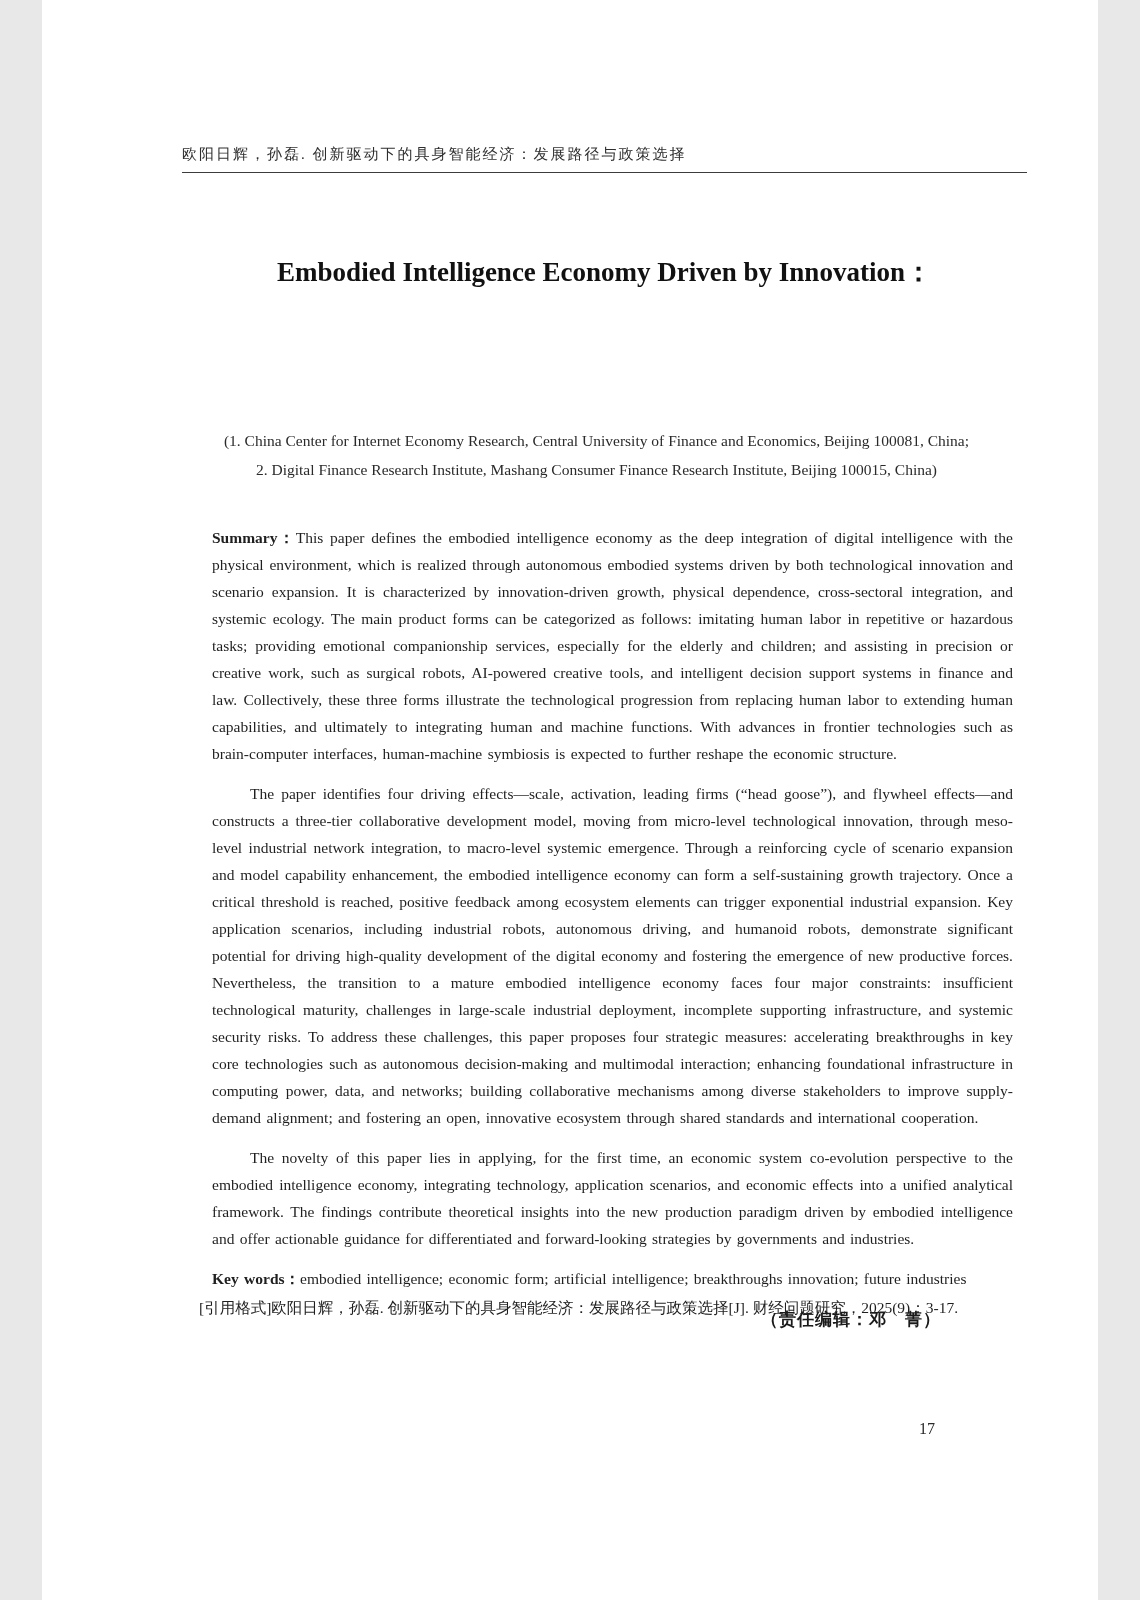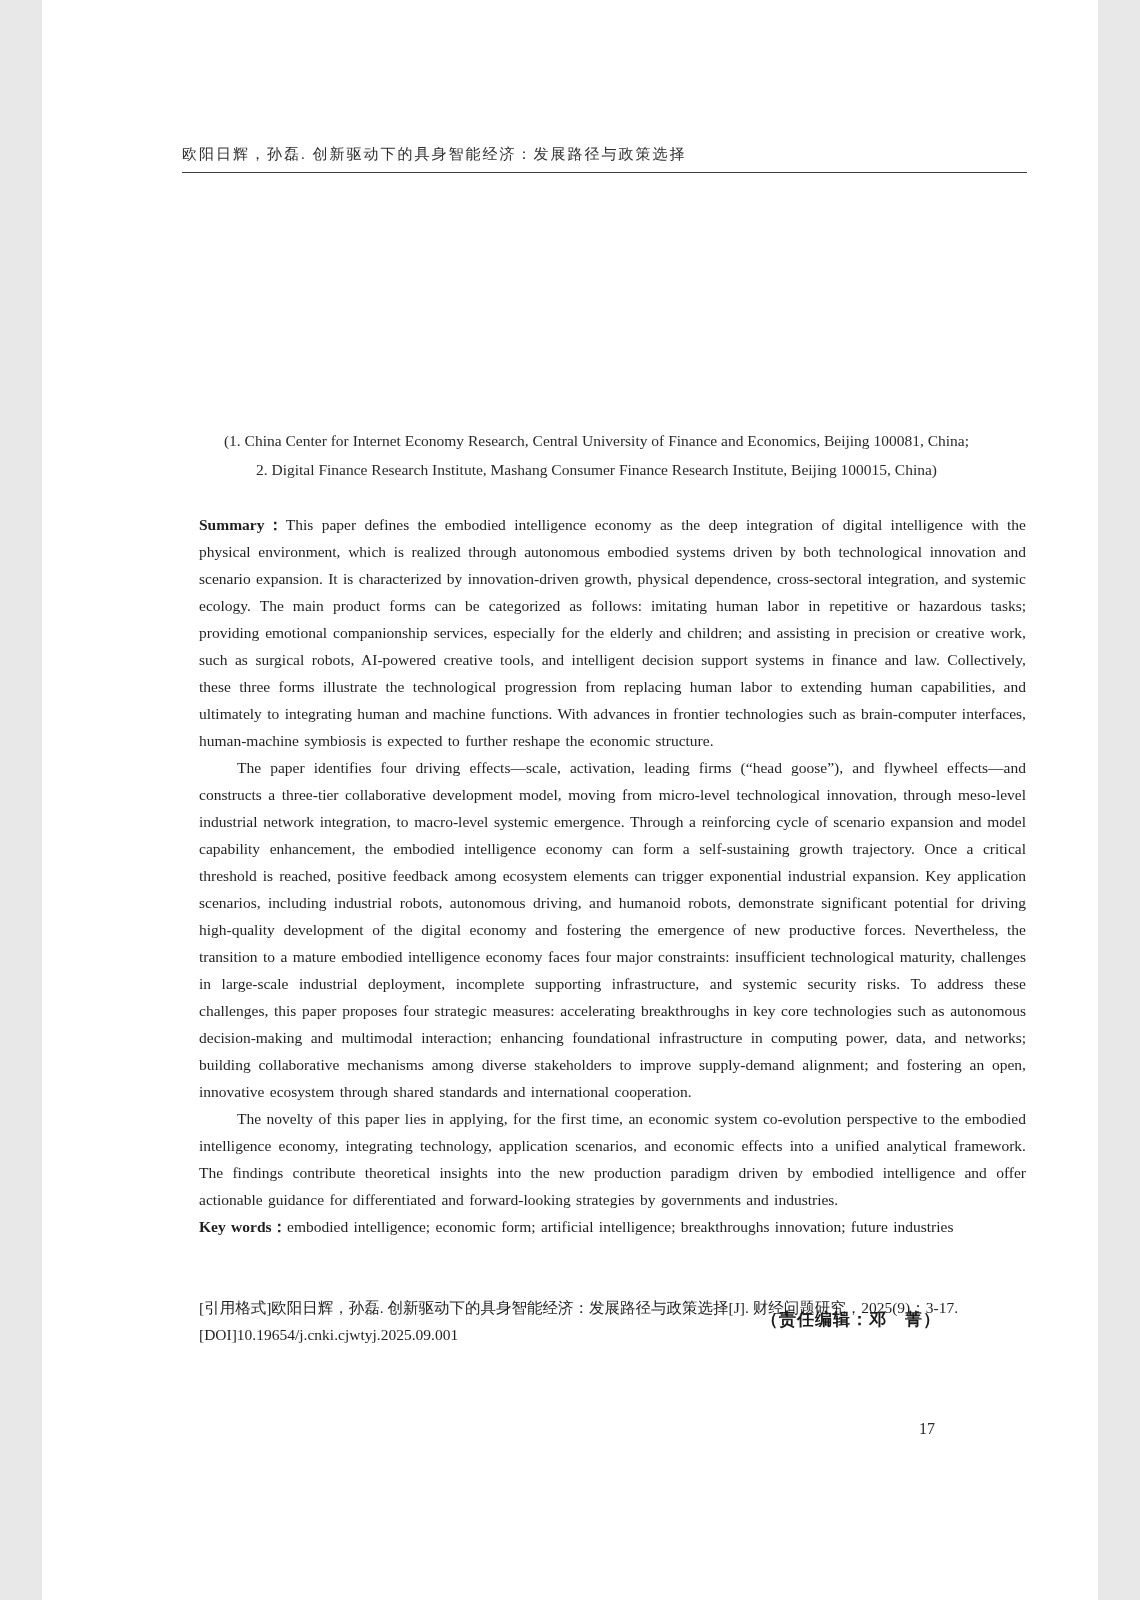--- a/index.html
+++ b/index.html
@@ -33,21 +33,21 @@
   .affiliations {
     position:absolute; left:132px; width:845px; top:426px;
     text-align:center; font-size:15.5px; line-height:29px; color:#2a2a2a;
   }
   .affil-line { display:block; }
   .body-text {
     position:absolute; left:157px; width:827px; top:511px;
     font-size:15.5px; line-height:27px;
     text-align:justify; word-spacing:1.5px; color:#1f1f1f;
   }
-  .body-text p { margin:0; }
+  .body-text p { margin:13px; }
   .body-text p.indent { text-indent:38px; }
   .bold-label { font-weight:bold; }
   .editor-note {
     position:absolute; right:157px; top:1272px;
     font-size:17px; font-weight:bold;
     font-family:"Liberation Sans","DejaVu Sans",sans-serif;
     color:#1a1a1a; letter-spacing:1px;margin-top:36px;
   }
   .doi-line {
     position:absolute; left:157px; width:827px; top:1326px;
@@ -63,36 +63,36 @@
   }
 </style>
 </head>
 <body>
 
 <div class="page">
 
   <div class="running-header">欧阳日辉，孙磊. 创新驱动下的具身智能经济：发展路径与政策选择</div>
 
   <div class="title-block">
+    <span class="title-line">Embodied Intelligence Economy Driven by Innovation：</span>
   </div>
 
 
   <div class="affiliations">
     <span class="affil-line">(1. China Center for Internet Economy Research, Central University of Finance and Economics, Beijing 100081, China;</span>
     <span class="affil-line">2. Digital Finance Research Institute, Mashang Consumer Finance Research Institute, Beijing 100015, China)</span>
   </div>
 
   <div class="body-text">
     <p><span class="bold-label">Summary：</span><span>This paper defines the embodied intelligence economy as the deep integration of digital intelligence with the physical environment, which is realized through autonomous embodied systems driven by both technological innovation and scenario expansion. It is characterized by innovation-driven growth, physical dependence, cross-sectoral integration, and systemic ecology. The main product forms can be categorized as follows: imitating human labor in repetitive or hazardous tasks; providing emotional companionship services, especially for the elderly and children; and assisting in precision or creative work, such as surgical robots, AI-powered creative tools, and intelligent decision support systems in finance and law. Collectively, these three forms illustrate the technological progression from replacing human labor to extending human capabilities, and ultimately to integrating human and machine functions. With advances in frontier technologies such as brain-computer interfaces, human-machine symbiosis is expected to further reshape the economic structure.</span></p>
     <p class="indent">The paper identifies four driving effects—scale, activation, leading firms (“head goose”), and flywheel effects—and constructs a three-tier collaborative development model, moving from micro-level technological innovation, through meso-level industrial network integration, to macro-level systemic emergence. Through a reinforcing cycle of scenario expansion and model capability enhancement, the embodied intelligence economy can form a self-sustaining growth trajectory. Once a critical threshold is reached, positive feedback among ecosystem elements can trigger exponential industrial expansion. Key application scenarios, including industrial robots, autonomous driving, and humanoid robots, demonstrate significant potential for driving high-quality development of the digital economy and fostering the emergence of new productive forces. Nevertheless, the transition to a mature embodied intelligence economy faces four major constraints: insufficient technological maturity, challenges in large-scale industrial deployment, incomplete supporting infrastructure, and systemic security risks. To address these challenges, this paper proposes four strategic measures: accelerating breakthroughs in key core technologies such as autonomous decision-making and multimodal interaction; enhancing foundational infrastructure in computing power, data, and networks; building collaborative mechanisms among diverse stakeholders to improve supply-demand alignment; and fostering an open, innovative ecosystem through shared standards and international cooperation.</p>
     <p class="indent">The novelty of this paper lies in applying, for the first time, an economic system co-evolution perspective to the embodied intelligence economy, integrating technology, application scenarios, and economic effects into a unified analytical framework. The findings contribute theoretical insights into the new production paradigm driven by embodied intelligence and offer actionable guidance for differentiated and forward-looking strategies by governments and industries.</p>
     <p><span class="bold-label">Key words：</span><span>embodied intelligence; economic form; artificial intelligence; breakthroughs innovation; future industries</span></p>
   </div>
 
   <div class="editor-note">（责任编辑：邓　菁）</div>
 
-  <div class="doi-line">[DOI]10.19654/j.cnki.cjwtyj.2025.09.001</div>
 
   <div class="citation-line">[引用格式]欧阳日辉，孙磊. 创新驱动下的具身智能经济：发展路径与政策选择[J]. 财经问题研究，2025(9)：3-17.</div>
 
   <div class="page-number">17</div>
 
 </div>
 
 </body></html>

